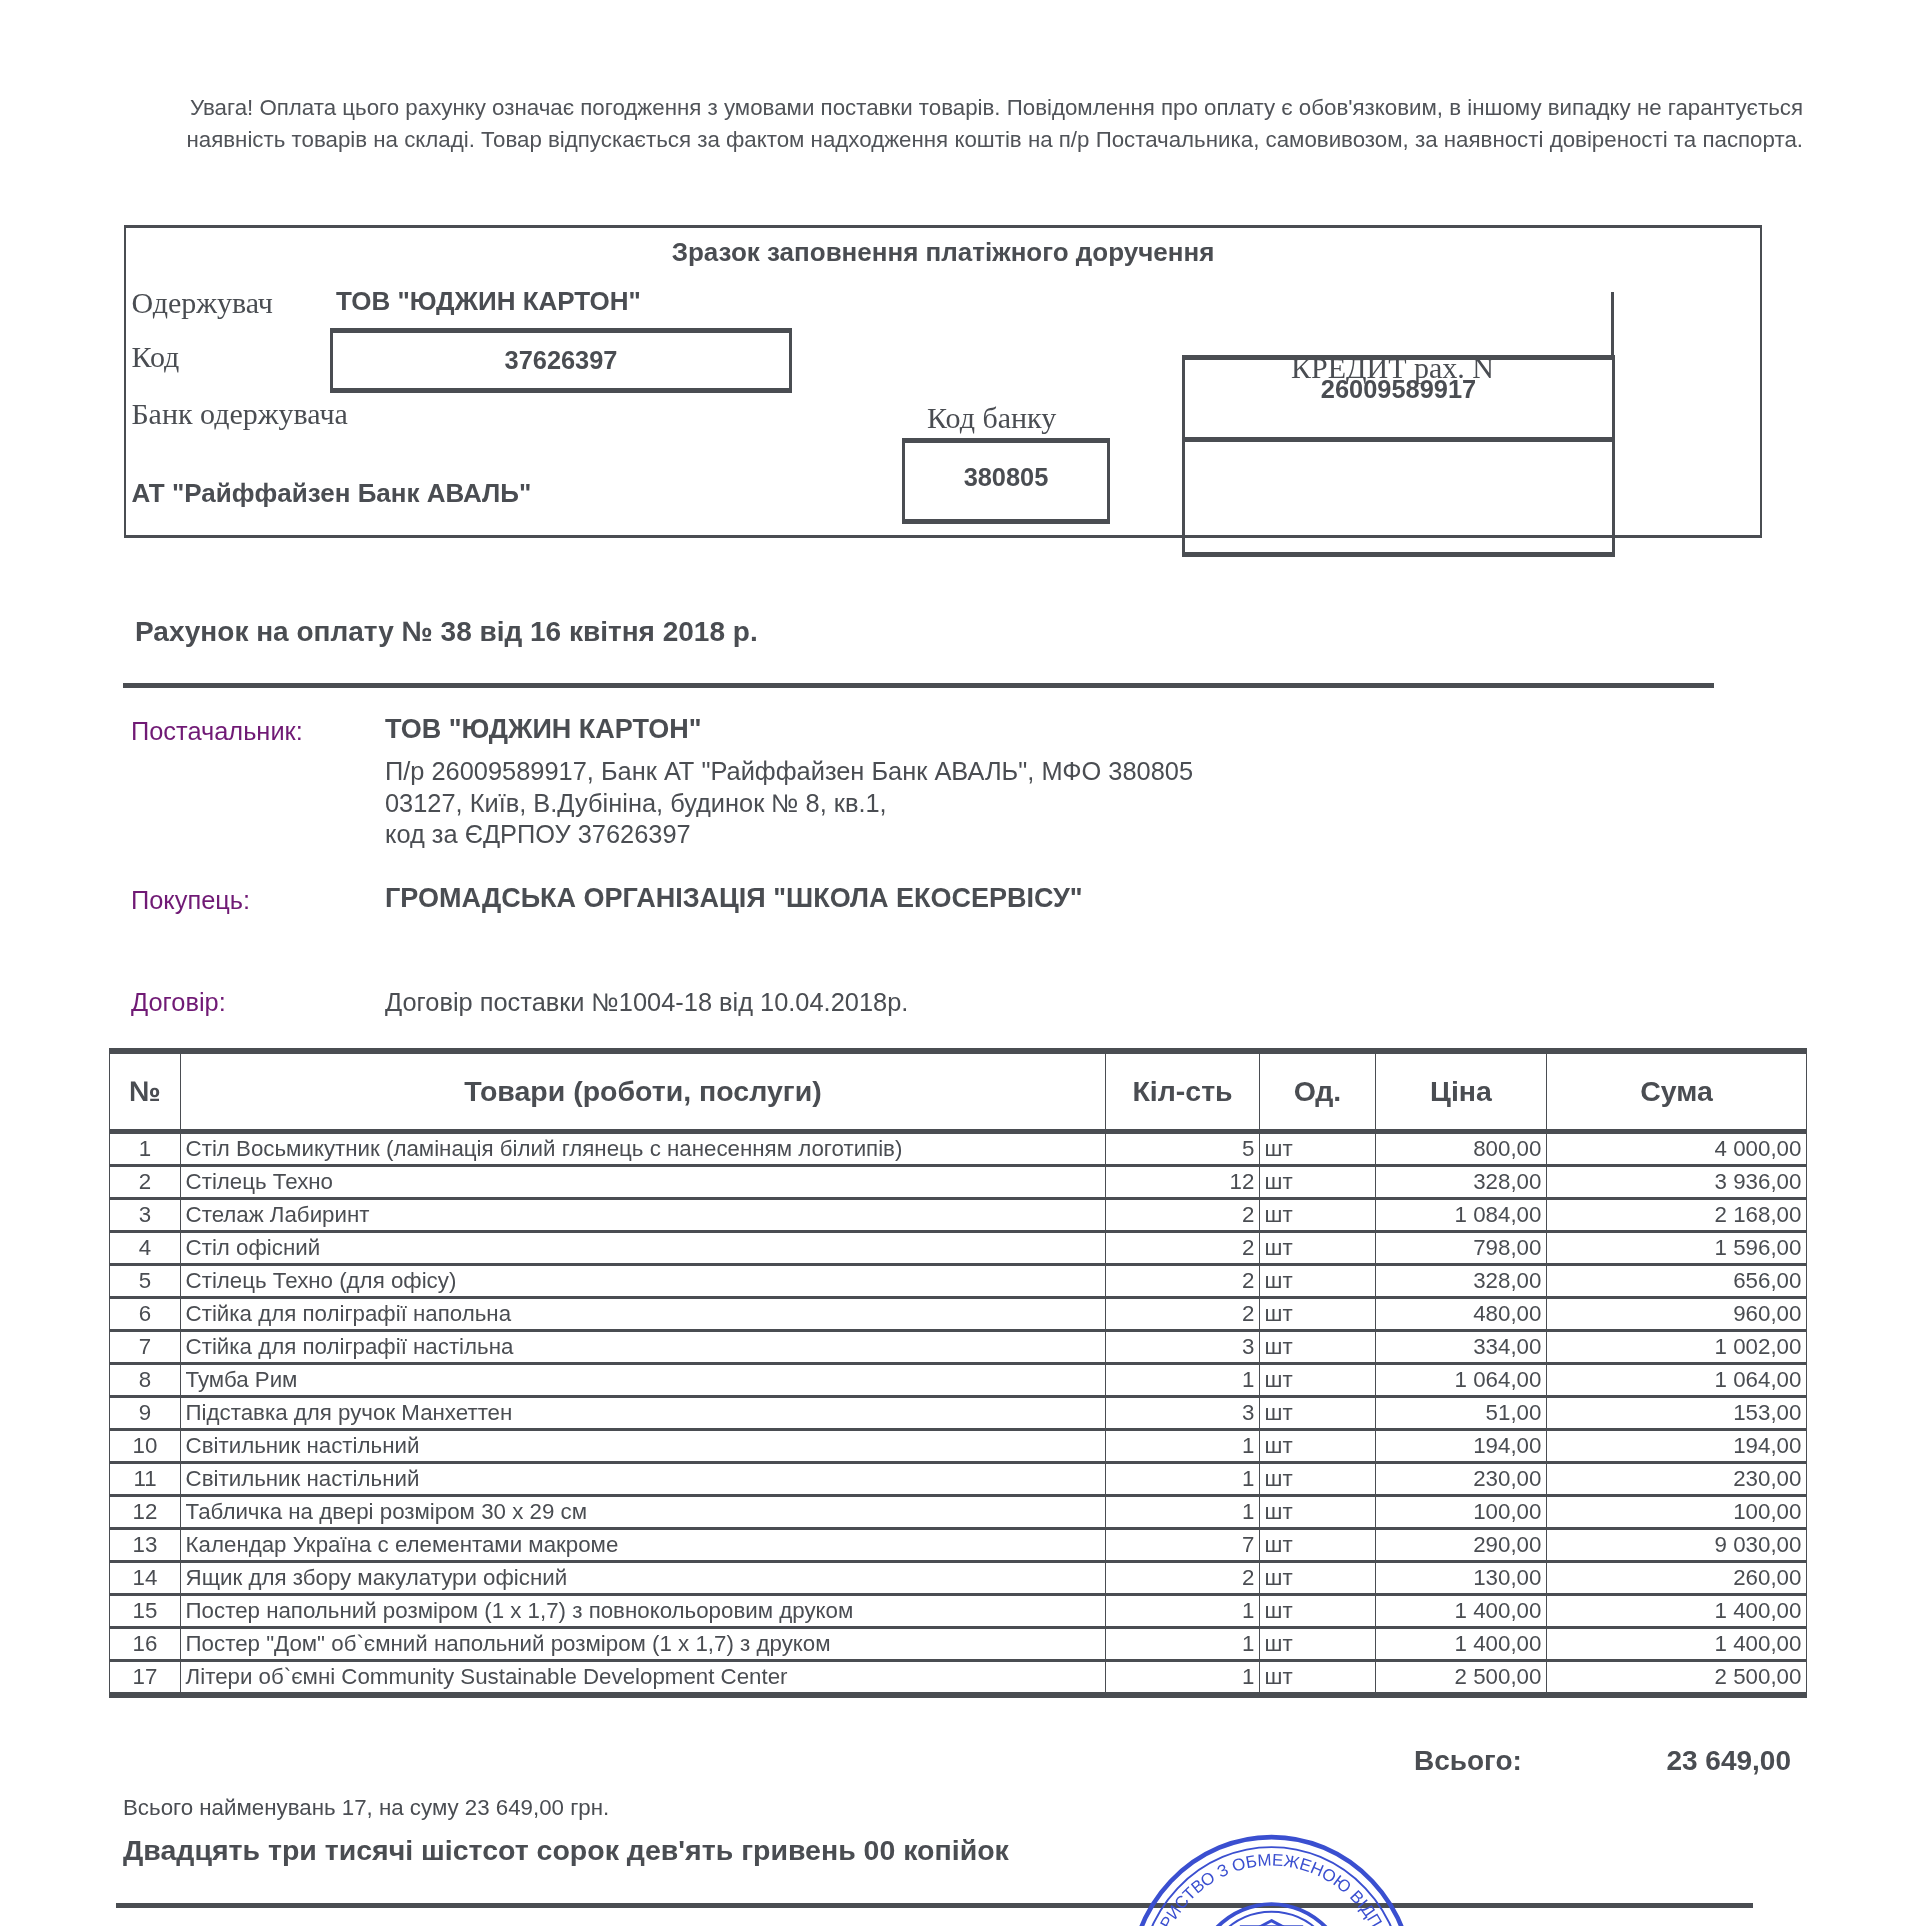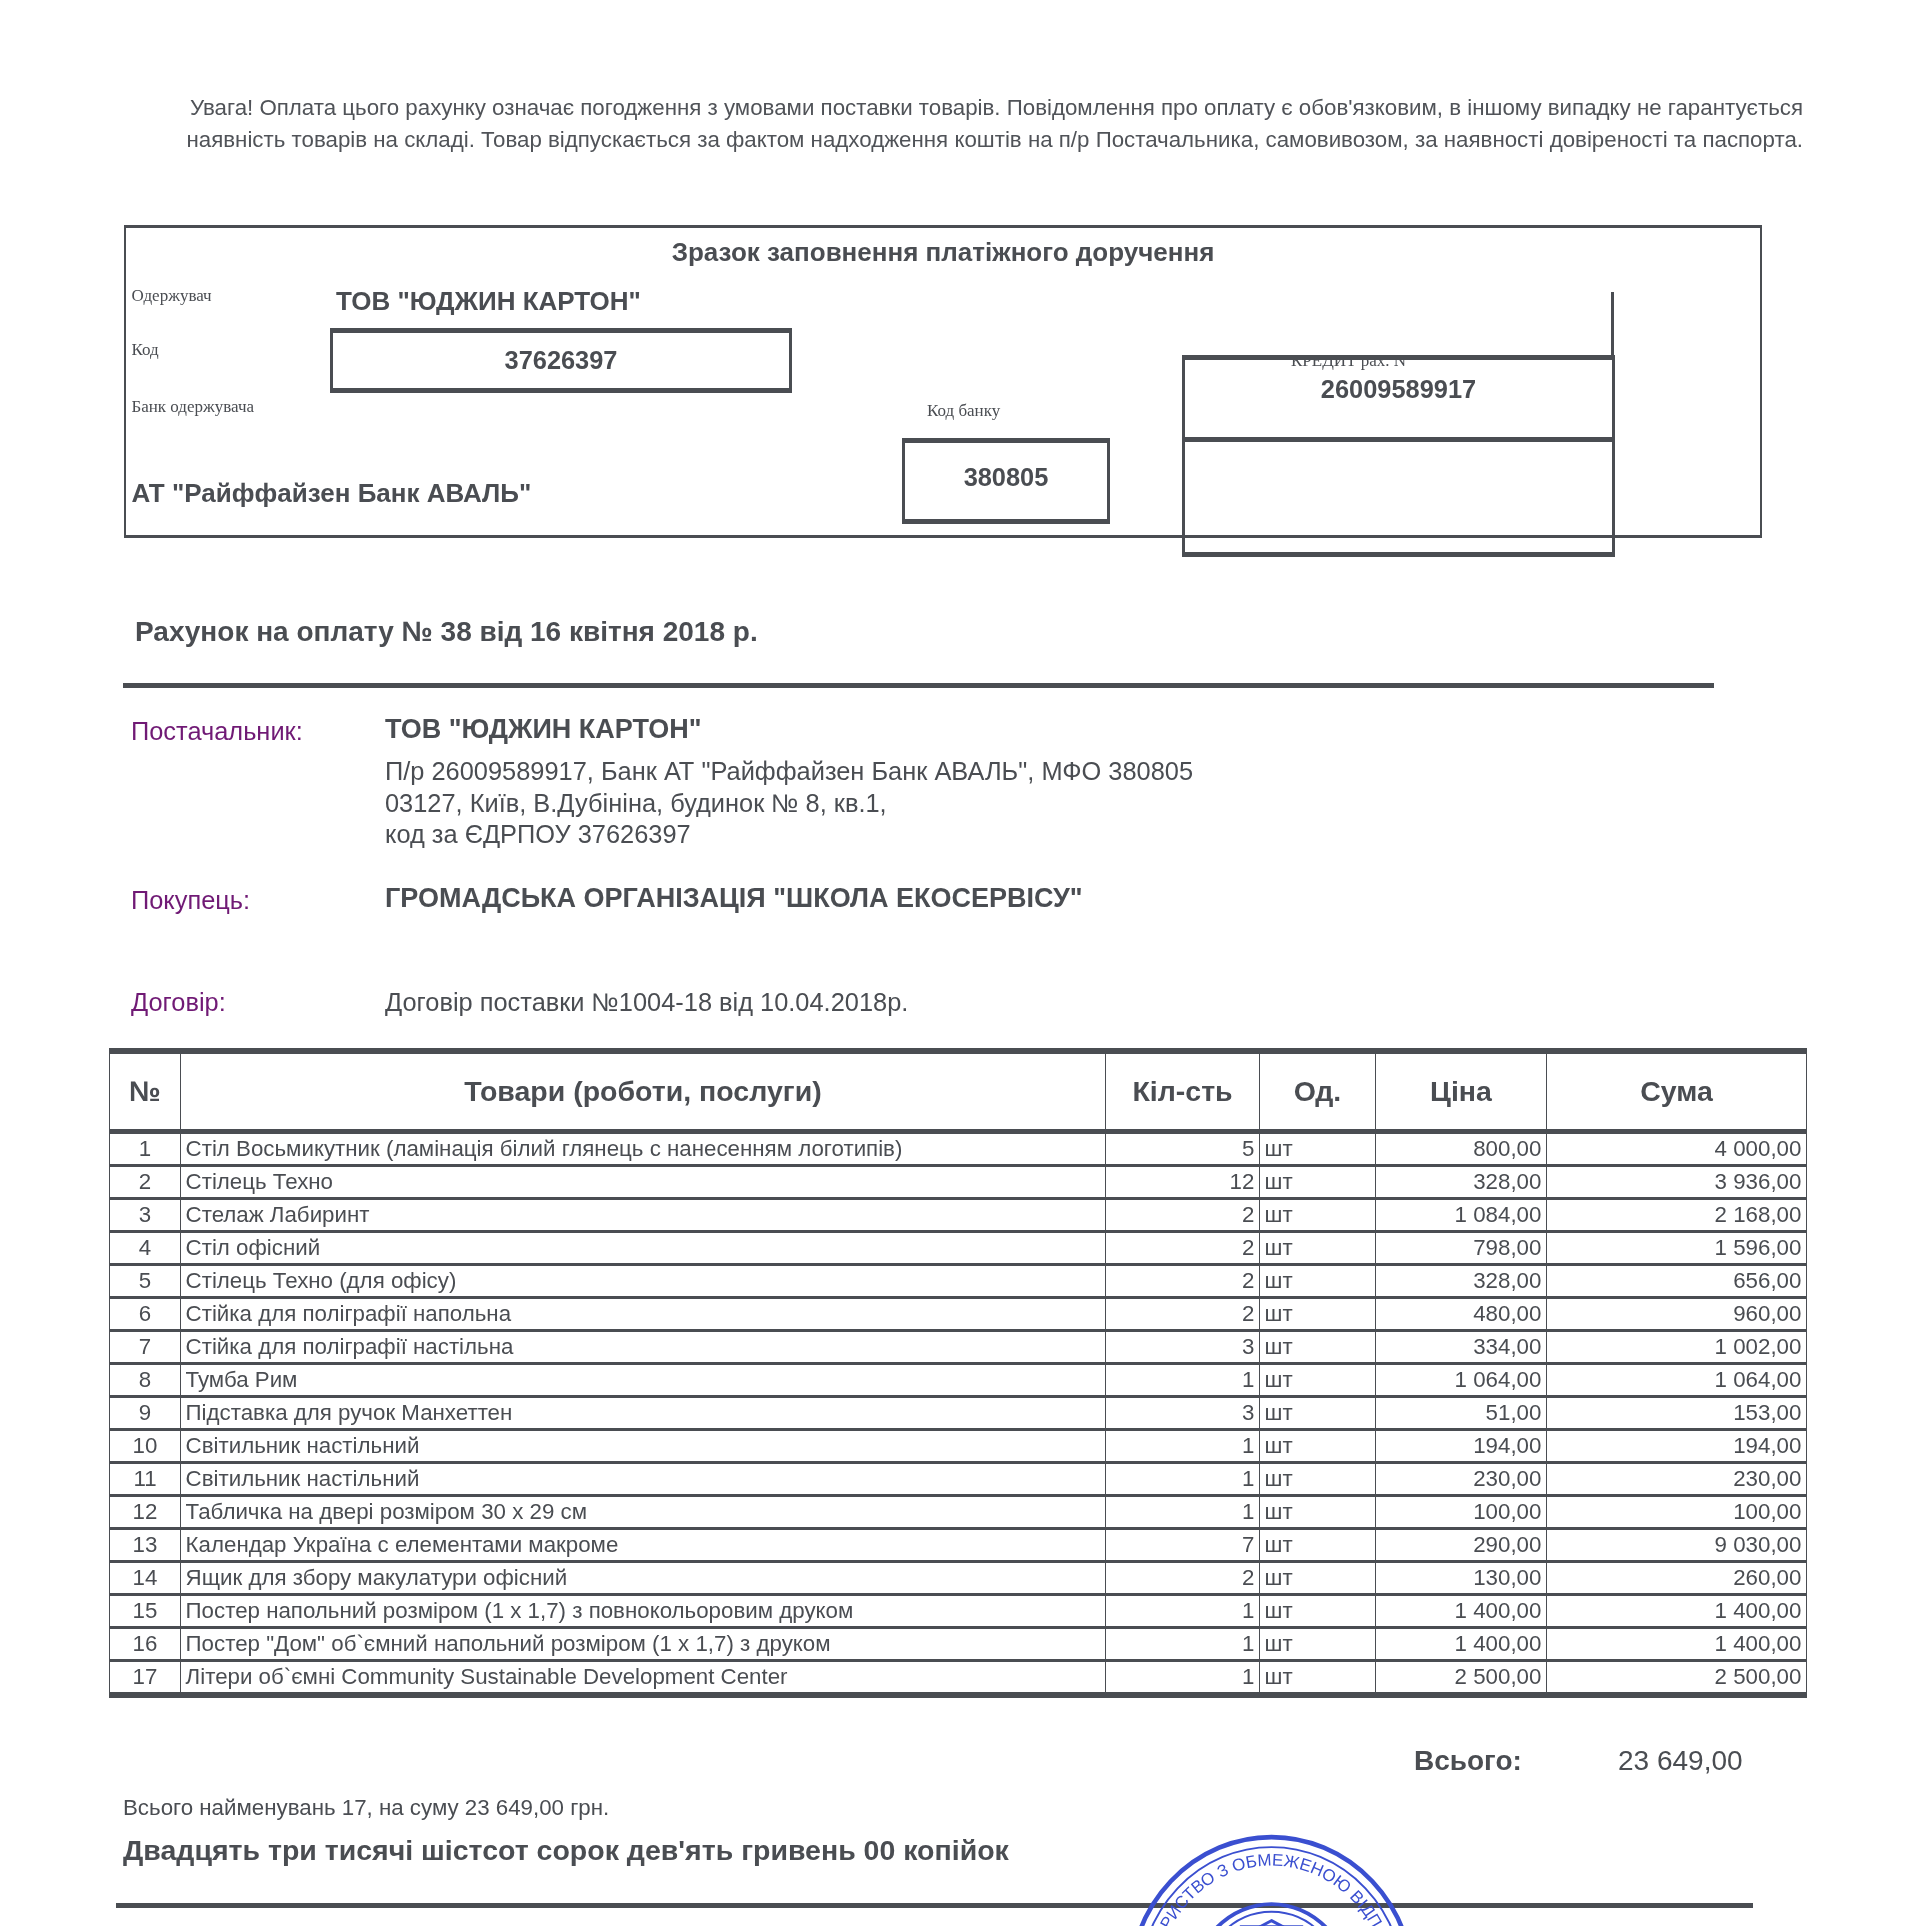--- a/index.html
+++ b/index.html
@@ -3,36 +3,36 @@
 <meta charset="utf-8">
 <style>
   html, body { margin:0; padding:0; background:#ffffff; }
   body { width:1912px; height:2704px; position:relative; overflow:hidden;
          font-family:"Liberation Sans", sans-serif; color:#4a4d52; }
   .abs { position:absolute; }
   .notice { left:108px; top:92px; width:1695px; text-align:right; font-size:22.3px; line-height:32px; color:#505358; }
   
   .pay-box { left:124px; top:225px; width:1638px; height:313px; border:2.3px solid #4a4d52; border-top-width:3.5px; border-bottom-width:3.5px; box-sizing:border-box; }
   .pay-title { left:0; top:8.5px; width:100%; text-align:center; font-weight:bold; font-size:26px; color:#4a4d52; }
-  .serif { font-family:"Liberation Serif", serif; font-size:17px; color:#4a4d52; }
+  .serif { font-family:"Liberation Serif", serif; font-size:30px; color:#4a4d52; }
   .bold { font-weight:bold; }
   .box { border:3.1px solid #4a4d52; border-top-width:5.4px; border-bottom-width:5.4px; box-sizing:border-box; text-align:center; font-weight:bold; font-size:25.4px; }
   .vline { background:#4a4d52; width:3.1px; }
   .title { left:135px; top:616px; font-size:28px; font-weight:bold; color:#4a4d52; }
   .title-rule { left:123px; top:683px; width:1591px; height:5.4px; background:#4a4d52; }
   .lbl { font-size:25.4px; color:#701a75; }
   .val { font-size:25.4px; color:#4a4d52; line-height:32px; }
   table.items { position:absolute; left:109px; top:1048px; width:1697px; border-collapse:collapse; table-layout:fixed; }
   table.items th, table.items td { border:1.9px solid #4a4d52; padding:0 4.6px; font-size:22.3px; color:#4a4d52; white-space:nowrap; overflow:hidden; }
   table.items thead th { height:75px; font-size:28.5px; font-weight:bold; border-top:6.2px solid #4a4d52; border-bottom:5.4px solid #4a4d52; }
   table.items tbody td { height:30px; border-top-width:3.1px; }
   table.items tbody tr:last-child td { border-bottom:6.2px solid #4a4d52; }
   td.c { text-align:center; } td.r { text-align:right; } td.l { text-align:left; }
   .total-lbl { left:1414px; top:1745px; font-size:28px; font-weight:bold; }
-  .total-val { left:1618px; top:1745px; width:173px; text-align:left; font-size:28px; font-weight:normal; }
+  .total-val { left:1618px; top:1745px; width:173px; text-align:right; font-size:28px; font-weight:bold; }
   .summary { left:123px; top:1795px; font-size:22.3px; }
   .words { left:123px; top:1834px; font-size:28.5px; font-weight:bold; }
   .rule2 { left:116px; top:1903px; width:1637px; height:5.4px; background:#4a4d52; }
   .stamp { left:1125px; top:1834px; width:293px; height:308px; }
 </style>
 </head>
 <body>
 
 <div class="abs notice">Увага! Оплата цього рахунку означає погодження з умовами поставки товарів. Повідомлення про оплату є обов'язковим, в іншому випадку не гарантується наявність товарів на складі. Товар відпускається за фактом надходження коштів на п/р Постачальника, самовивозом, за наявності довіреності та паспорта.</div>
 

